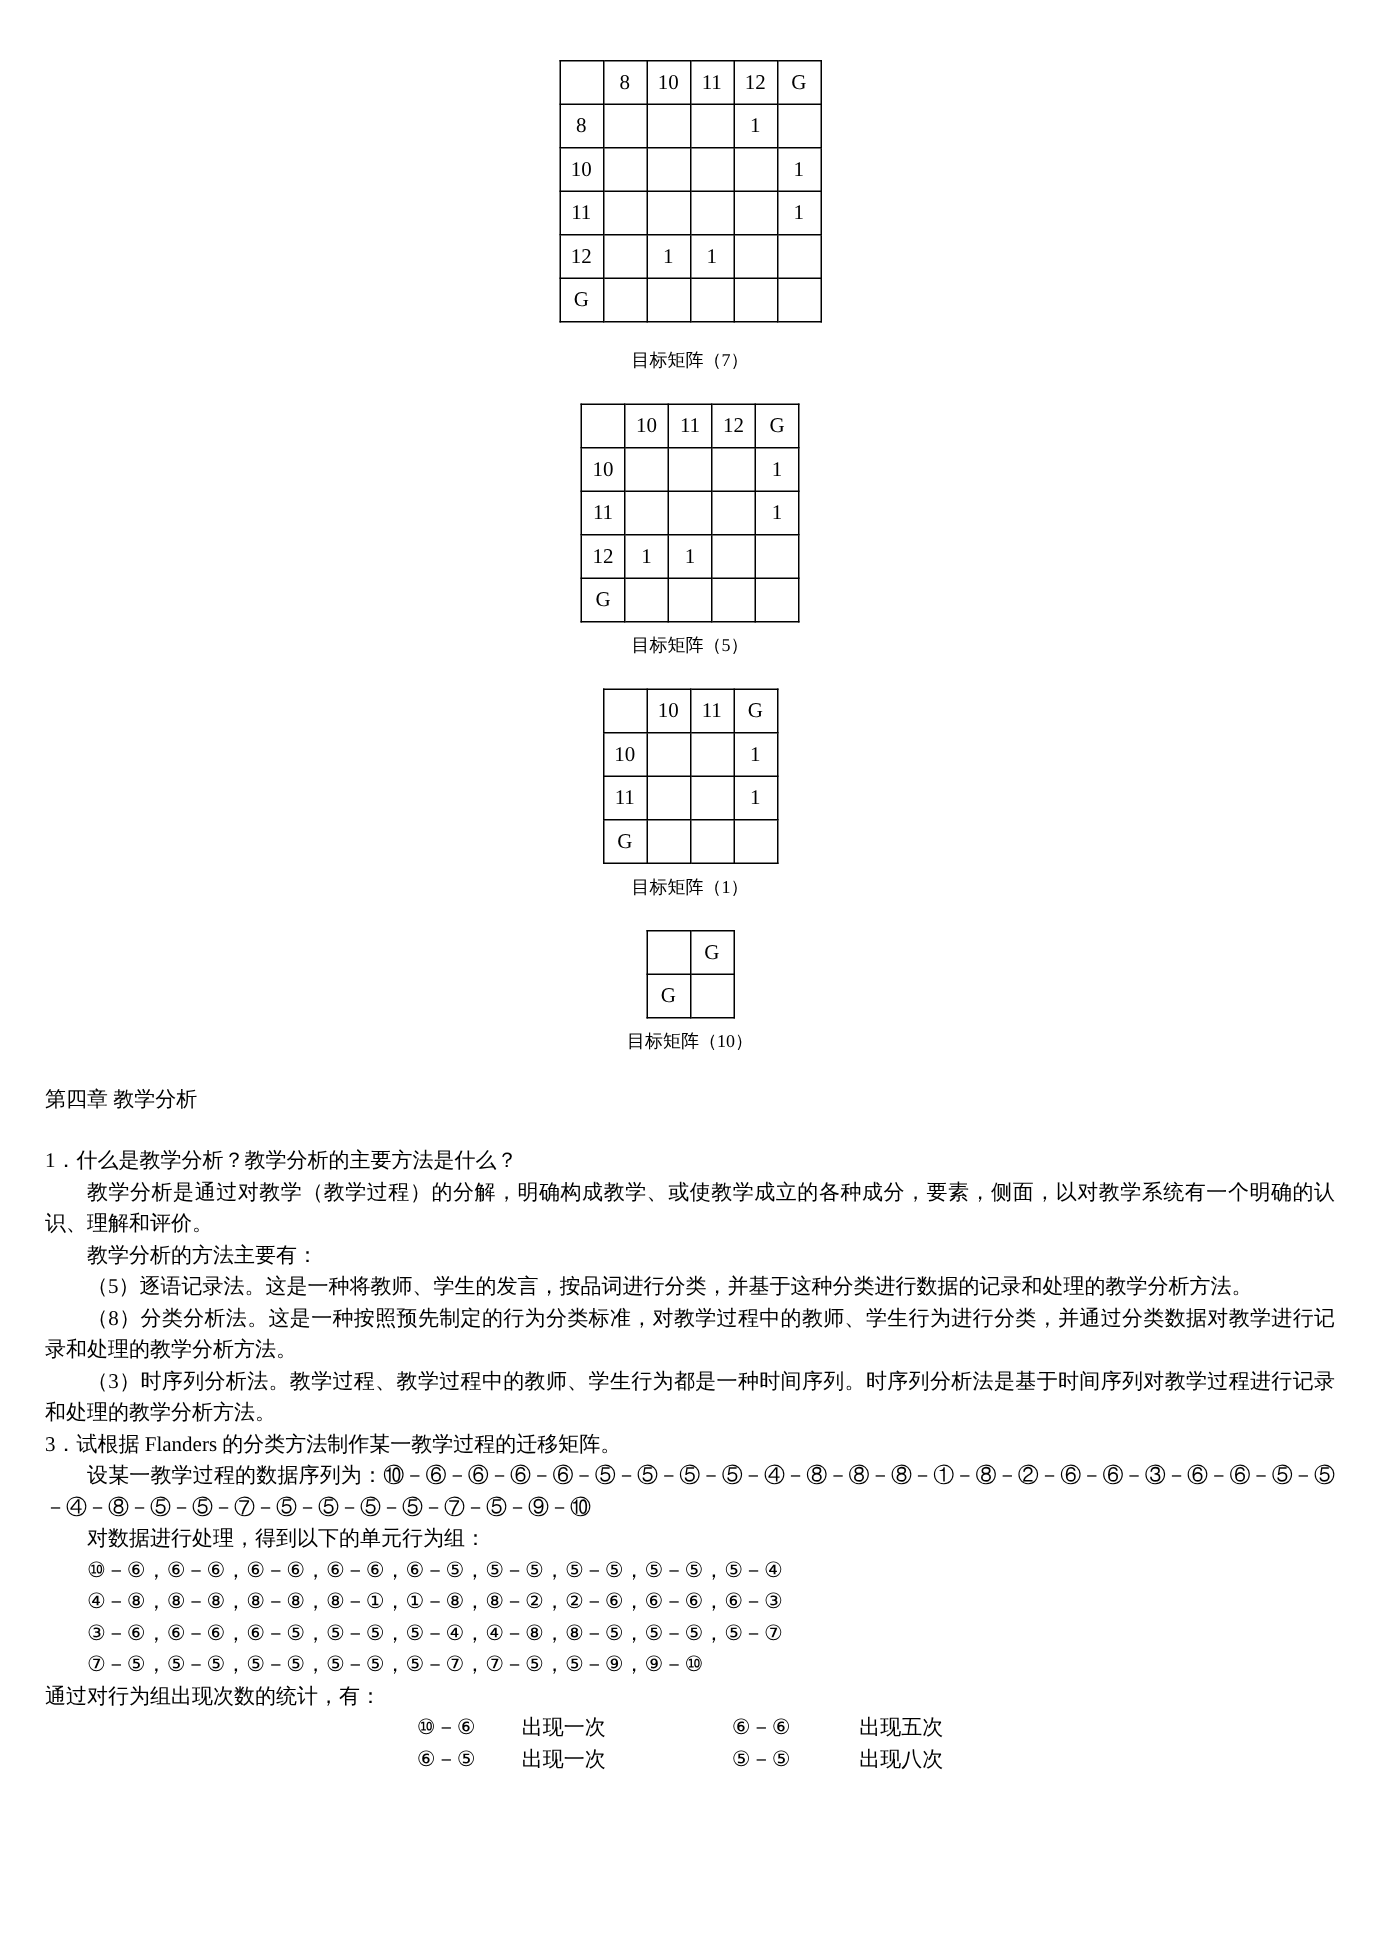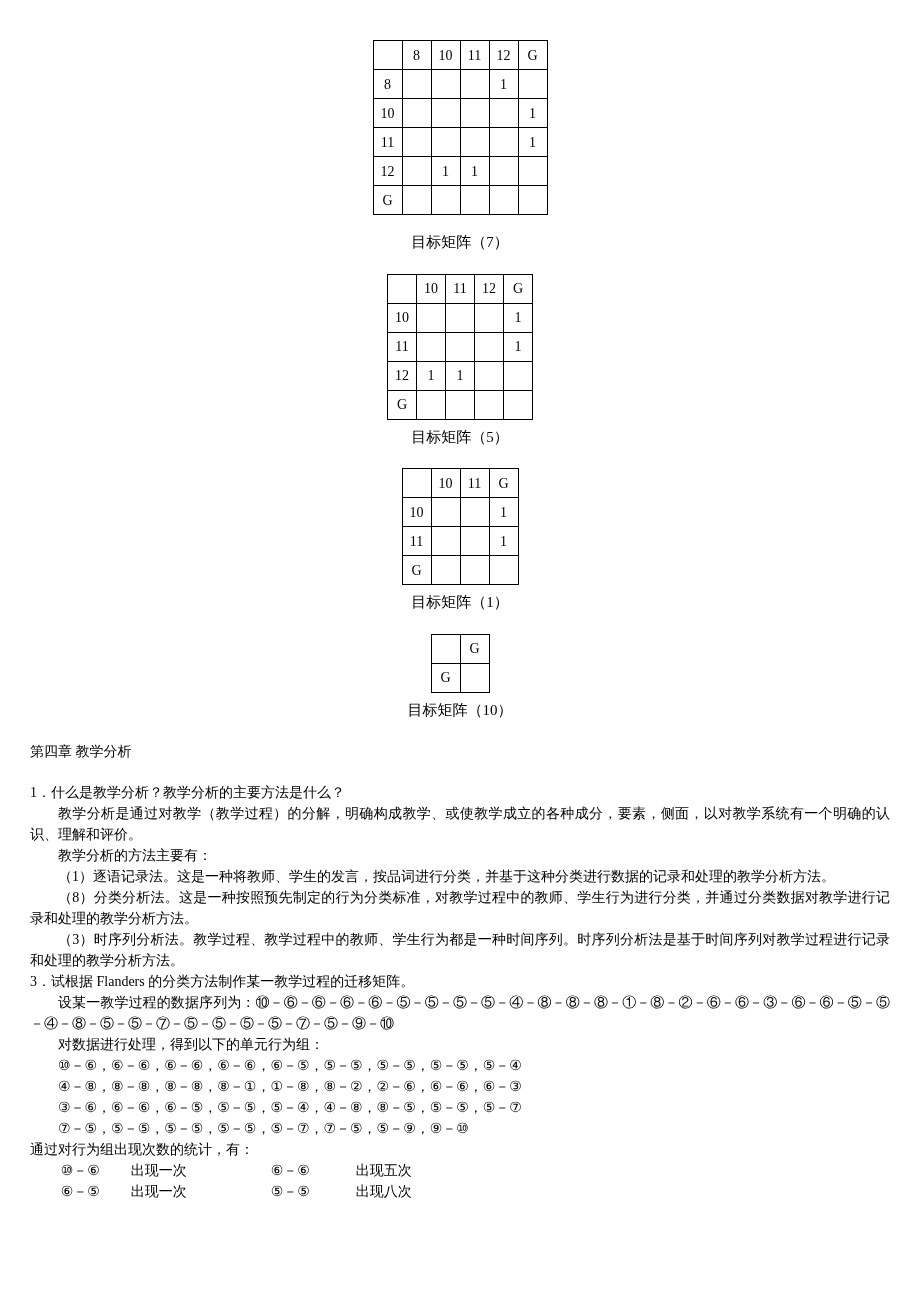--- a/index.html
+++ b/index.html
@@ -25,36 +25,37 @@
   }
   table.matrix td {
     border: 1px solid #000;
     width: 26px;
     height: 26px;
     text-align: center;
     vertical-align: middle;
     font-size: 14px;
   }
   .caption {
-    font-size: 15px;
+    font-size: 12px;
     margin-top: 2px;
   }
   .chapter {
     text-align: left;
     margin: 18px 0 20px 0;
   }
   .para {
     margin: 0;
     text-align: justify;
   }
   .indent {
     text-indent: 2em;
   }
   .freq-row {
     display: flex;
+    justify-content: center;
   }
   .freq-row .c1 { width: 70px; padding-left: 2.2em; }
   .freq-row .c2 { width: 140px; }
   .freq-row .c3 { width: 85px; }
   .freq-row .c4 { width: 100px; }
 </style>
 </head>
 <body>
 
 <div class="matrix-block">
@@ -203,21 +204,21 @@
   </tbody>
     </table>
   <div class="caption">目标矩阵（10）</div>
 </div>
 
 <div class="chapter">第四章 教学分析</div>
 
 <p class="para">1．什么是教学分析？教学分析的主要方法是什么？</p>
 <p class="para indent">教学分析是通过对教学（教学过程）的分解，明确构成教学、或使教学成立的各种成分，要素，侧面，以对教学系统有一个明确的认识、理解和评价。</p>
 <p class="para indent">教学分析的方法主要有：</p>
-<p class="para indent">（1）逐语记录法。这是一种将教师、学生的发言，按品词进行分类，并基于这种分类进行数据的记录和处理的教学分析方法。</p>
+<p class="para indent">（5）逐语记录法。这是一种将教师、学生的发言，按品词进行分类，并基于这种分类进行数据的记录和处理的教学分析方法。</p>
 <p class="para indent">（8）分类分析法。这是一种按照预先制定的行为分类标准，对教学过程中的教师、学生行为进行分类，并通过分类数据对教学进行记录和处理的教学分析方法。</p>
 <p class="para indent">（3）时序列分析法。教学过程、教学过程中的教师、学生行为都是一种时间序列。时序列分析法是基于时间序列对教学过程进行记录和处理的教学分析方法。</p>
 <p class="para">3．试根据 Flanders 的分类方法制作某一教学过程的迁移矩阵。</p>
 <p class="para indent">设某一教学过程的数据序列为：⑩－⑥－⑥－⑥－⑥－⑤－⑤－⑤－⑤－④－⑧－⑧－⑧－①－⑧－②－⑥－⑥－③－⑥－⑥－⑤－⑤－④－⑧－⑤－⑤－⑦－⑤－⑤－⑤－⑤－⑦－⑤－⑨－⑩</p>
 <p class="para indent">对数据进行处理，得到以下的单元行为组：</p>
 <p class="para indent">⑩－⑥，⑥－⑥，⑥－⑥，⑥－⑥，⑥－⑤，⑤－⑤，⑤－⑤，⑤－⑤，⑤－④</p>
 <p class="para indent">④－⑧，⑧－⑧，⑧－⑧，⑧－①，①－⑧，⑧－②，②－⑥，⑥－⑥，⑥－③</p>
 <p class="para indent">③－⑥，⑥－⑥，⑥－⑤，⑤－⑤，⑤－④，④－⑧，⑧－⑤，⑤－⑤，⑤－⑦</p>
 <p class="para indent">⑦－⑤，⑤－⑤，⑤－⑤，⑤－⑤，⑤－⑦，⑦－⑤，⑤－⑨，⑨－⑩</p>
 <p class="para">通过对行为组出现次数的统计，有：</p>

